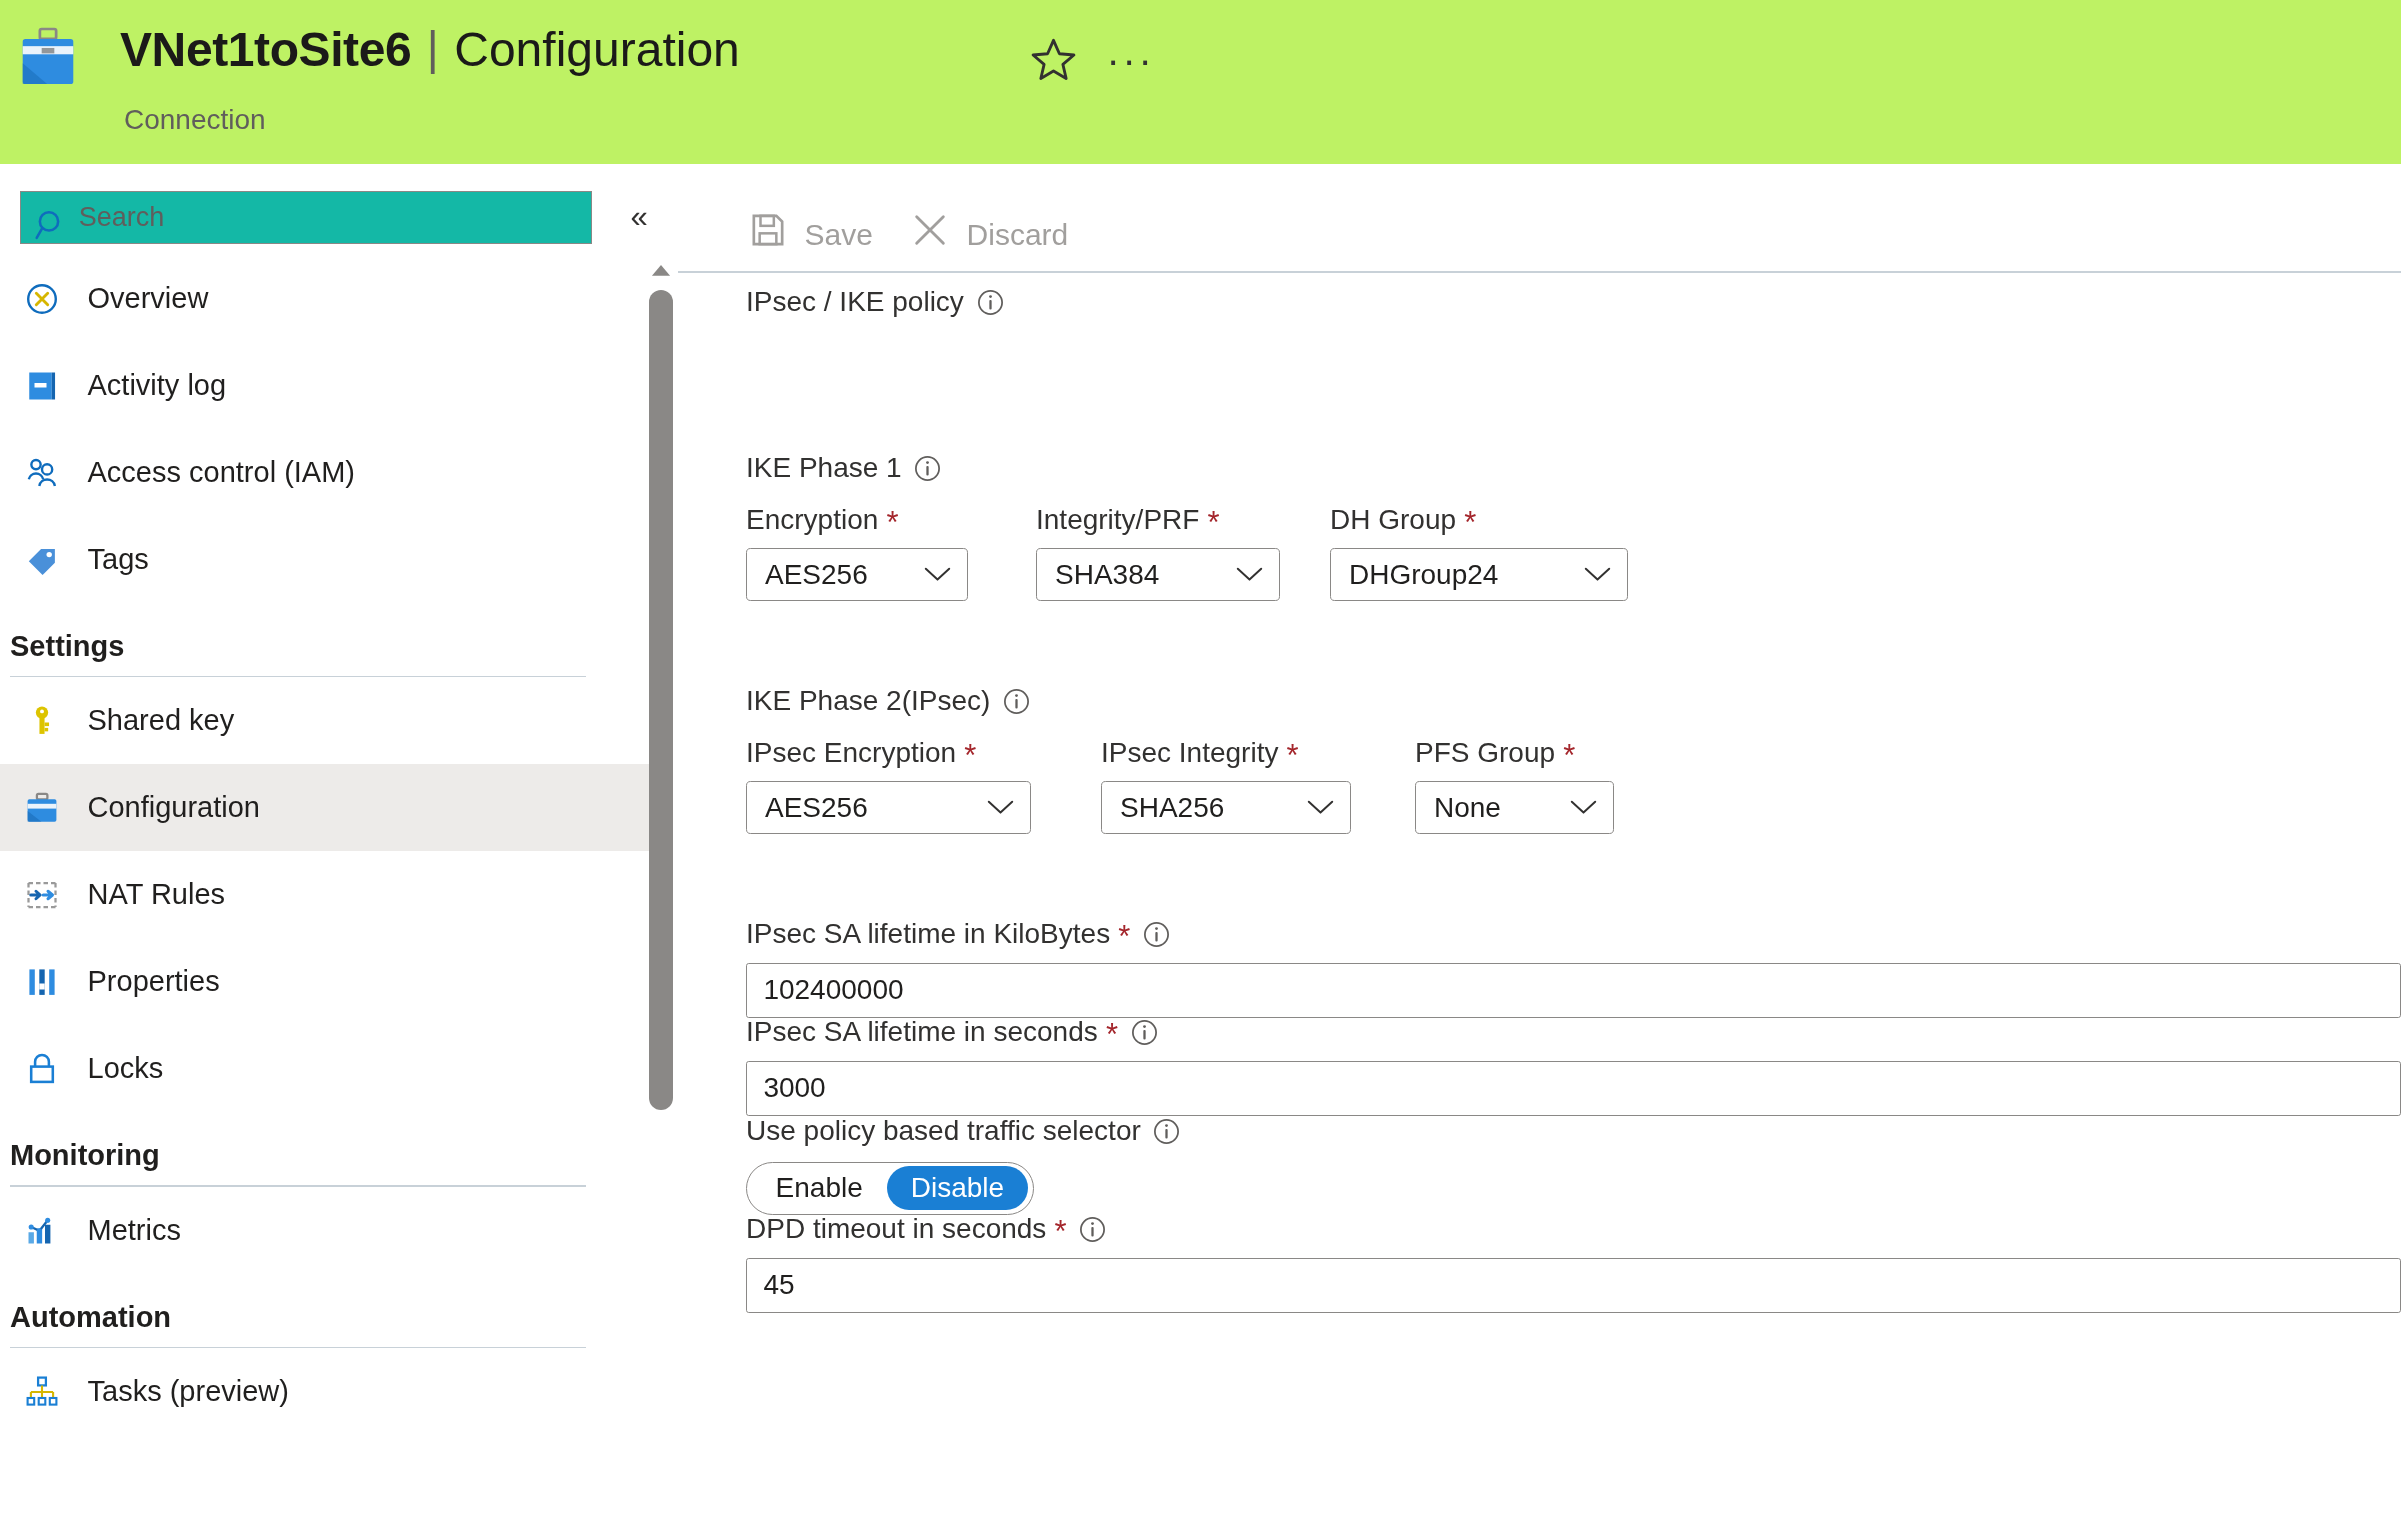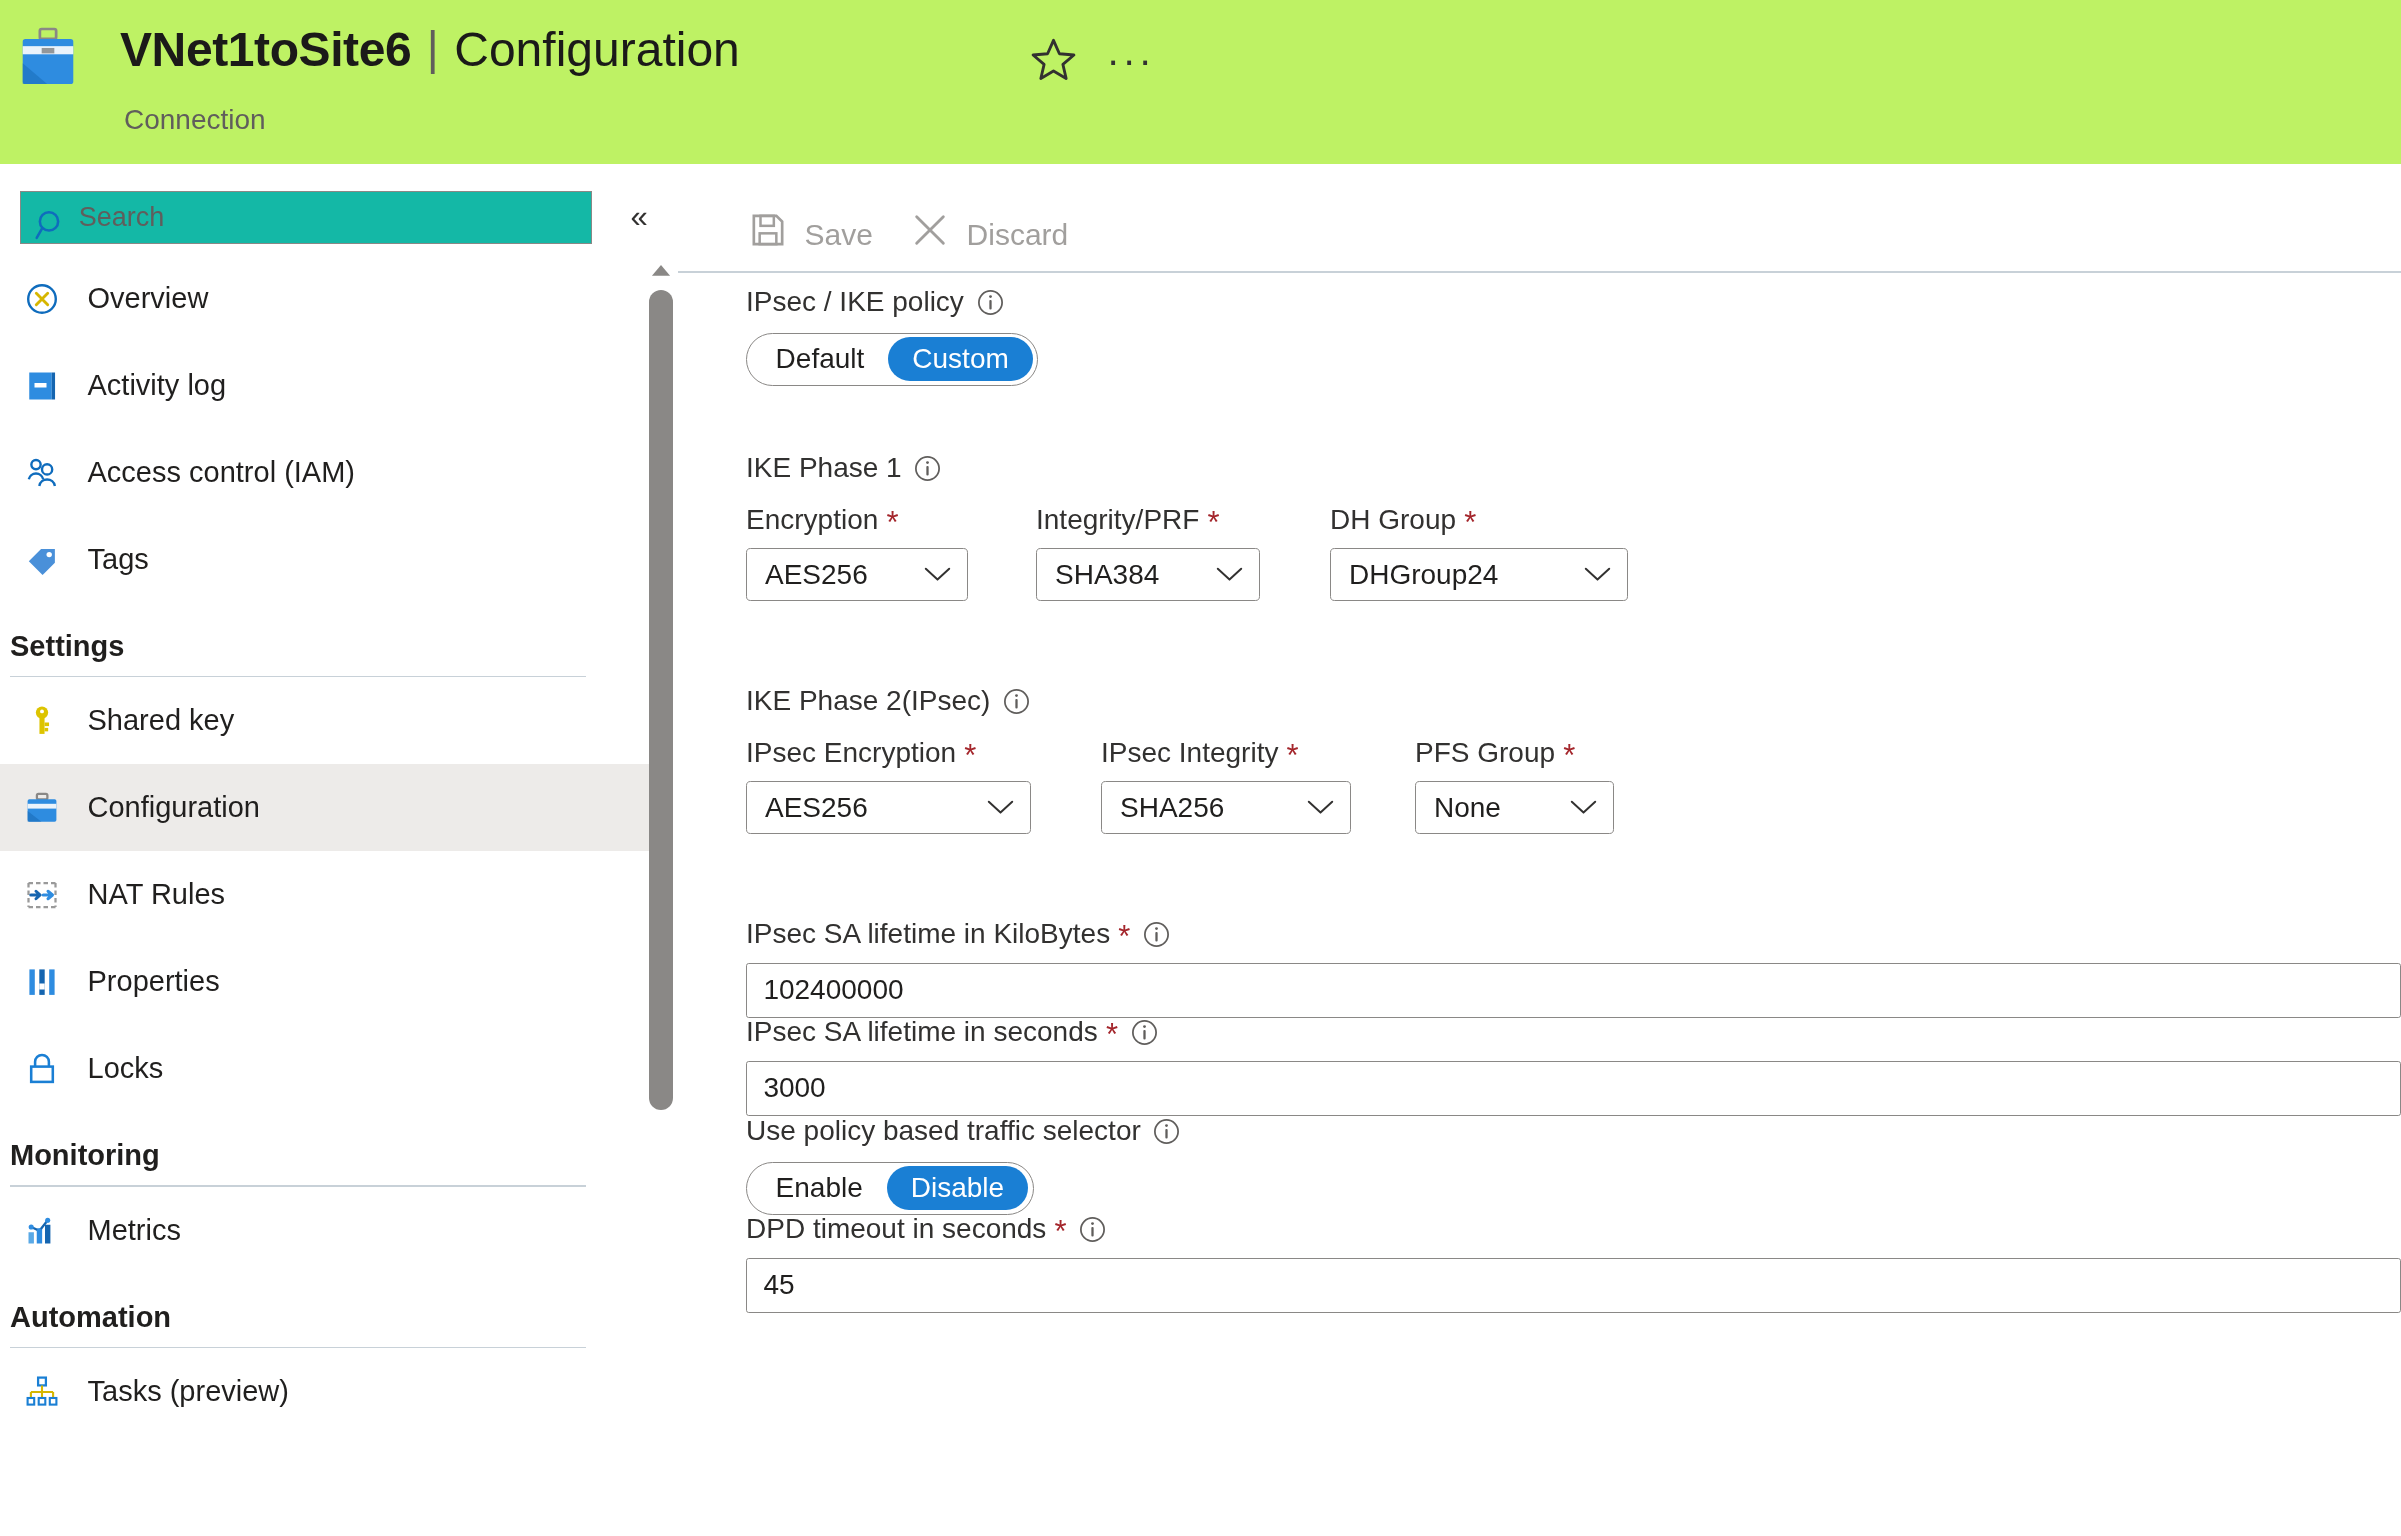--- a/index.html
+++ b/index.html
@@ -544,24 +544,20 @@
 
     <div style="position:absolute; left:68px; top:0;">
       <div class="field-label">
         <span>IPsec / IKE policy</span>
         <svg class="info-ico" viewBox="0 0 20 20">
           <circle cx="10" cy="10" r="8.6" fill="none" stroke="#605e5c" stroke-width="1.3"></circle>
           <circle cx="10" cy="5.6" r="1.05" fill="#605e5c"></circle>
           <rect x="9.15" y="8.1" width="1.7" height="7" rx="0.7" fill="#605e5c"></rect>
         </svg>
       </div>
-      <div class="pill" style="margin-top:14.6px;">
-        <div class="pill-opt">Default</div>
-        <div class="pill-opt active">Custom</div>
-      </div>
     </div>
 
     <div style="position:absolute; left:68px; top:166px;">
       <div class="field-label sec-head">
         <span>IKE Phase 1</span>
         <svg class="info-ico" viewBox="0 0 20 20">
           <circle cx="10" cy="10" r="8.6" fill="none" stroke="#605e5c" stroke-width="1.3"></circle>
           <circle cx="10" cy="5.6" r="1.05" fill="#605e5c"></circle>
           <rect x="9.15" y="8.1" width="1.7" height="7" rx="0.7" fill="#605e5c"></rect>
         </svg>
@@ -579,21 +575,21 @@
               <path d="M2 3 L15 15 L28 3" fill="none" stroke="#323130" stroke-width="2.2" stroke-linecap="round" stroke-linejoin="round"></path>
             </svg>
           </div>
         </div>
 
         <div class="col" style="width:294px;">
           <div class="field-label">
             <span>Integrity/PRF</span>
             <span class="req-star">*</span>
           </div>
-          <div class="dd" style="margin-top:12px; width:224px;">
+          <div class="dd" style="margin-top:12px; width:244px;">
             <span class="dd-val">SHA384</span>
             <svg class="dd-chev" viewBox="0 0 30 18">
               <path d="M2 3 L15 15 L28 3" fill="none" stroke="#323130" stroke-width="2.2" stroke-linecap="round" stroke-linejoin="round"></path>
             </svg>
           </div>
         </div>
 
         <div class="col">
           <div class="field-label">
             <span>DH Group</span>

